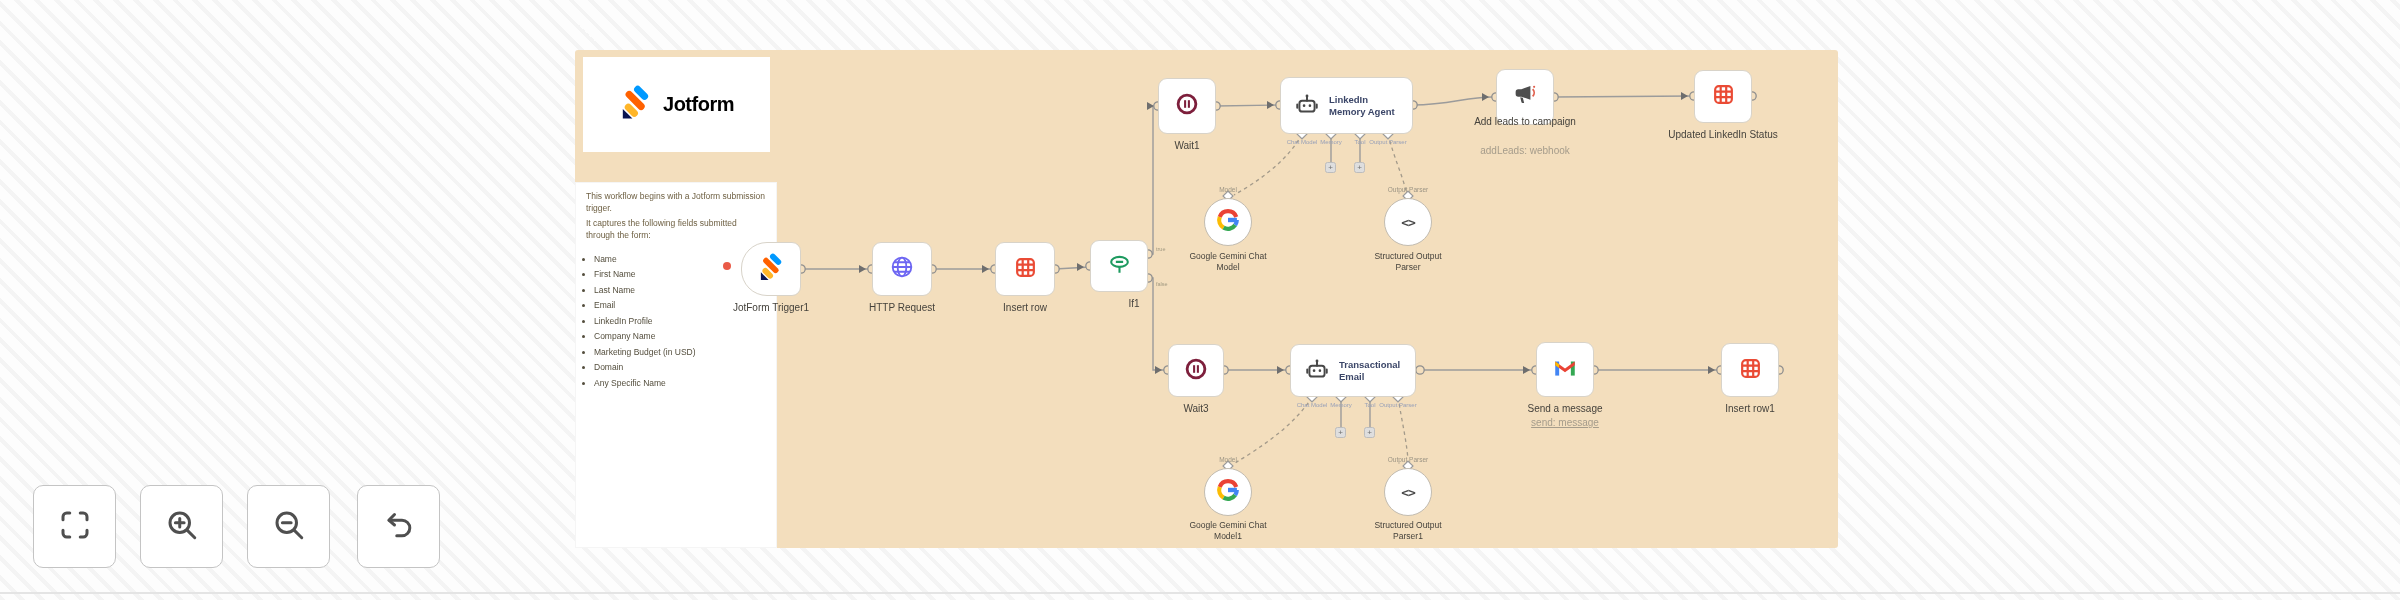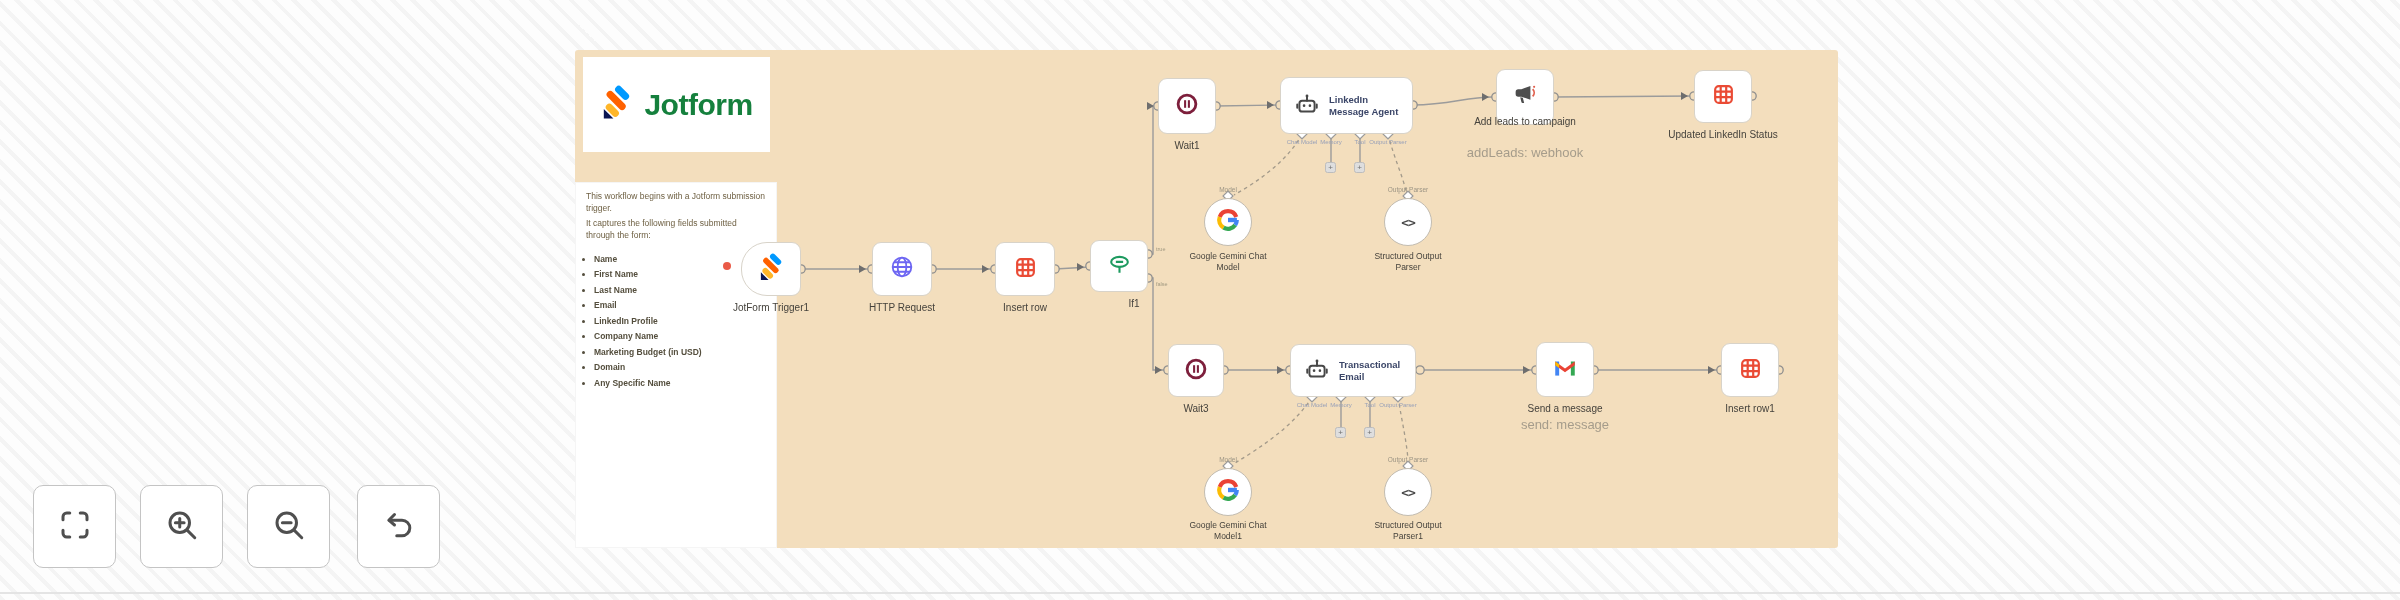--- a/index.html
+++ b/index.html
@@ -15,46 +15,46 @@
   #canvas{
     position:absolute;left:575px;top:50px;width:1263px;height:498px;
     background:#f3debd;border-radius:3px;
   }
   #note{
     position:absolute;left:0;top:132px;width:202px;height:366px;
     background:#ffffff;border:1px solid rgba(0,0,0,0.04);box-sizing:border-box;
   }
   #note .note-text{margin:8px 10px 0 10px;font-size:8.5px;line-height:1.4;color:#6f6144;}
   #note ul{margin:12px 0 0 18px;padding:0;}
-  #note li{font-size:8.5px;font-weight:700;color:#544e3d;margin-bottom:5.5px;}
+  #note li{font-size:8.5px;font-weight:400;color:#544e3d;margin-bottom:5.5px;}
 
   #logo-card{
     position:absolute;left:8px;top:7px;width:187px;height:95px;background:#ffffff;
     display:flex;align-items:center;justify-content:center;gap:10px;
   }
-  #logo-card .logo-word{font-size:30px;font-weight:800;color:#15803d;letter-spacing:-0.5px;}
+  #logo-card .logo-word{font-size:20px;font-weight:800;color:#000000;letter-spacing:-0.5px;}
 
   svg.wires{position:absolute;left:0;top:0;width:1263px;height:498px;pointer-events:none;}
 
   .node{
     position:absolute;background:#fff;border:1.5px solid #d8d3c9;border-radius:9px;
     display:flex;align-items:center;justify-content:center;box-sizing:border-box;
   }
   .node.trigger{border-radius:26px 9px 9px 26px;}
   .node.agent{justify-content:flex-start;padding-left:13px;gap:9px;}
   .agent-title{font-size:9.5px;font-weight:700;color:#3b4668;line-height:1.25;white-space:pre-line;}
   .circle-node{
     position:absolute;width:48px;height:48px;border-radius:50%;background:#fff;
     border:1.3px solid #c2bcb1;display:flex;align-items:center;justify-content:center;box-sizing:border-box;
   }
   .node-label{
     position:absolute;font-size:10px;font-weight:500;color:#45423c;text-align:center;
     white-space:pre-line;line-height:1.25;
   }
-  .node-sublabel{position:absolute;font-size:13px;color:#a59c8b;text-align:center;}
+  .node-sublabel{position:absolute;font-size:10px;color:#a59c8b;text-align:center;}
   .circle-label{position:absolute;font-size:8.5px;font-weight:500;color:#45423c;text-align:center;white-space:pre-line;line-height:1.3;}
   .port-top-label{position:absolute;font-size:6.5px;color:#9b9484;text-align:center;}
   .agent-port-label{position:absolute;font-size:6px;color:#98a0b8;text-align:center;width:44px;}
   .branch-label{position:absolute;font-size:5.5px;color:#a09880;}
   .plus-btn{
     position:absolute;width:11px;height:11px;border-radius:2.5px;background:#dedede;border:1px solid #bdbdbd;
     color:#6f6f6f;font-size:8px;line-height:9px;text-align:center;box-sizing:border-box;
   }
   .red-dot{position:absolute;width:8px;height:8px;border-radius:50%;background:#ea5a47;}
   .parser-glyph{font-family:"DejaVu Sans Mono",monospace;font-size:13px;font-weight:700;color:#4a4a4a;letter-spacing:-1px;}
@@ -248,21 +248,21 @@
       <svg width="26" height="26" viewBox="0 0 24 24" fill="none" stroke="#474747" stroke-width="1.8" stroke-linecap="round">
         <rect x="5" y="9" width="14" height="10" rx="2.5"></rect>
         <path d="M12 9 V5.5"></path>
           <circle cx="12" cy="4.5" r="1.3" fill="#474747" stroke="none"></circle>
         <circle cx="9.3" cy="13.5" r="1.2" fill="#474747" stroke="none"></circle>
         <circle cx="14.7" cy="13.5" r="1.2" fill="#474747" stroke="none"></circle>
         <path d="M3 12.5 V15.5 M21 12.5 V15.5"></path>
       </svg>
     </span>
     <span class="agent-title">LinkedIn
-Message Agent</span>
+Memory Agent</span>
   </div>
   <div class="agent-port-label" style="left:705px;top:89px;">Chat Model</div>
   <div class="agent-port-label" style="left:734px;top:89px;">Memory</div>
   <div class="agent-port-label" style="left:763px;top:89px;">Tool</div>
   <div class="agent-port-label" style="left:791px;top:89px;">Output Parser</div>
   <div class="plus-btn" style="left:750px;top:112px;">+</div>
   <div class="plus-btn" style="left:779px;top:112px;">+</div>
 
   <div class="node" style="left:921px;top:19px;width:58px;height:56px;">
     <span>
@@ -345,21 +345,21 @@
     <span>
       <svg width="26" height="22" viewBox="0 0 24 20">
         <rect x="3" y="4" width="3.6" height="13" fill="#4285f4"></rect>
         <rect x="17.4" y="4" width="3.6" height="13" fill="#34a853"></rect>
         <path d="M3 4 L12 10.5 L21 4 L21 7.4 L12 13.9 L3 7.4 Z" fill="#ea4335"></path>
         <path d="M3 4 L3 7.4 L6.6 10 L6.6 6.6 Z" fill="#fbbc04"></path>
       </svg>
     </span>
   </div>
   <div class="node-label" style="left:920px;top:353px;width:140px;">Send a message</div>
-  <div class="node-sublabel" style="left:920px;top:367px;width:140px;">send: message</div>
+  <div class="node-sublabel" style="left:920px;top:367px;width:140px;text-decoration:underline;">send: message</div>
 
   <div class="node" style="left:1146px;top:293px;width:58px;height:54px;">
     <span>
       <svg width="25" height="25" viewBox="0 0 24 24" fill="none" stroke="#ea4b35" stroke-width="2.1">
         <rect x="4" y="4" width="16" height="16" rx="3.5"></rect>
         <path d="M4 9.3 H20 M4 14.6 H20 M9.3 4 V20 M14.6 4 V20"></path>
       </svg>
     </span>
   </div>
   <div class="node-label" style="left:1105px;top:353px;width:140px;">Insert row1</div>

